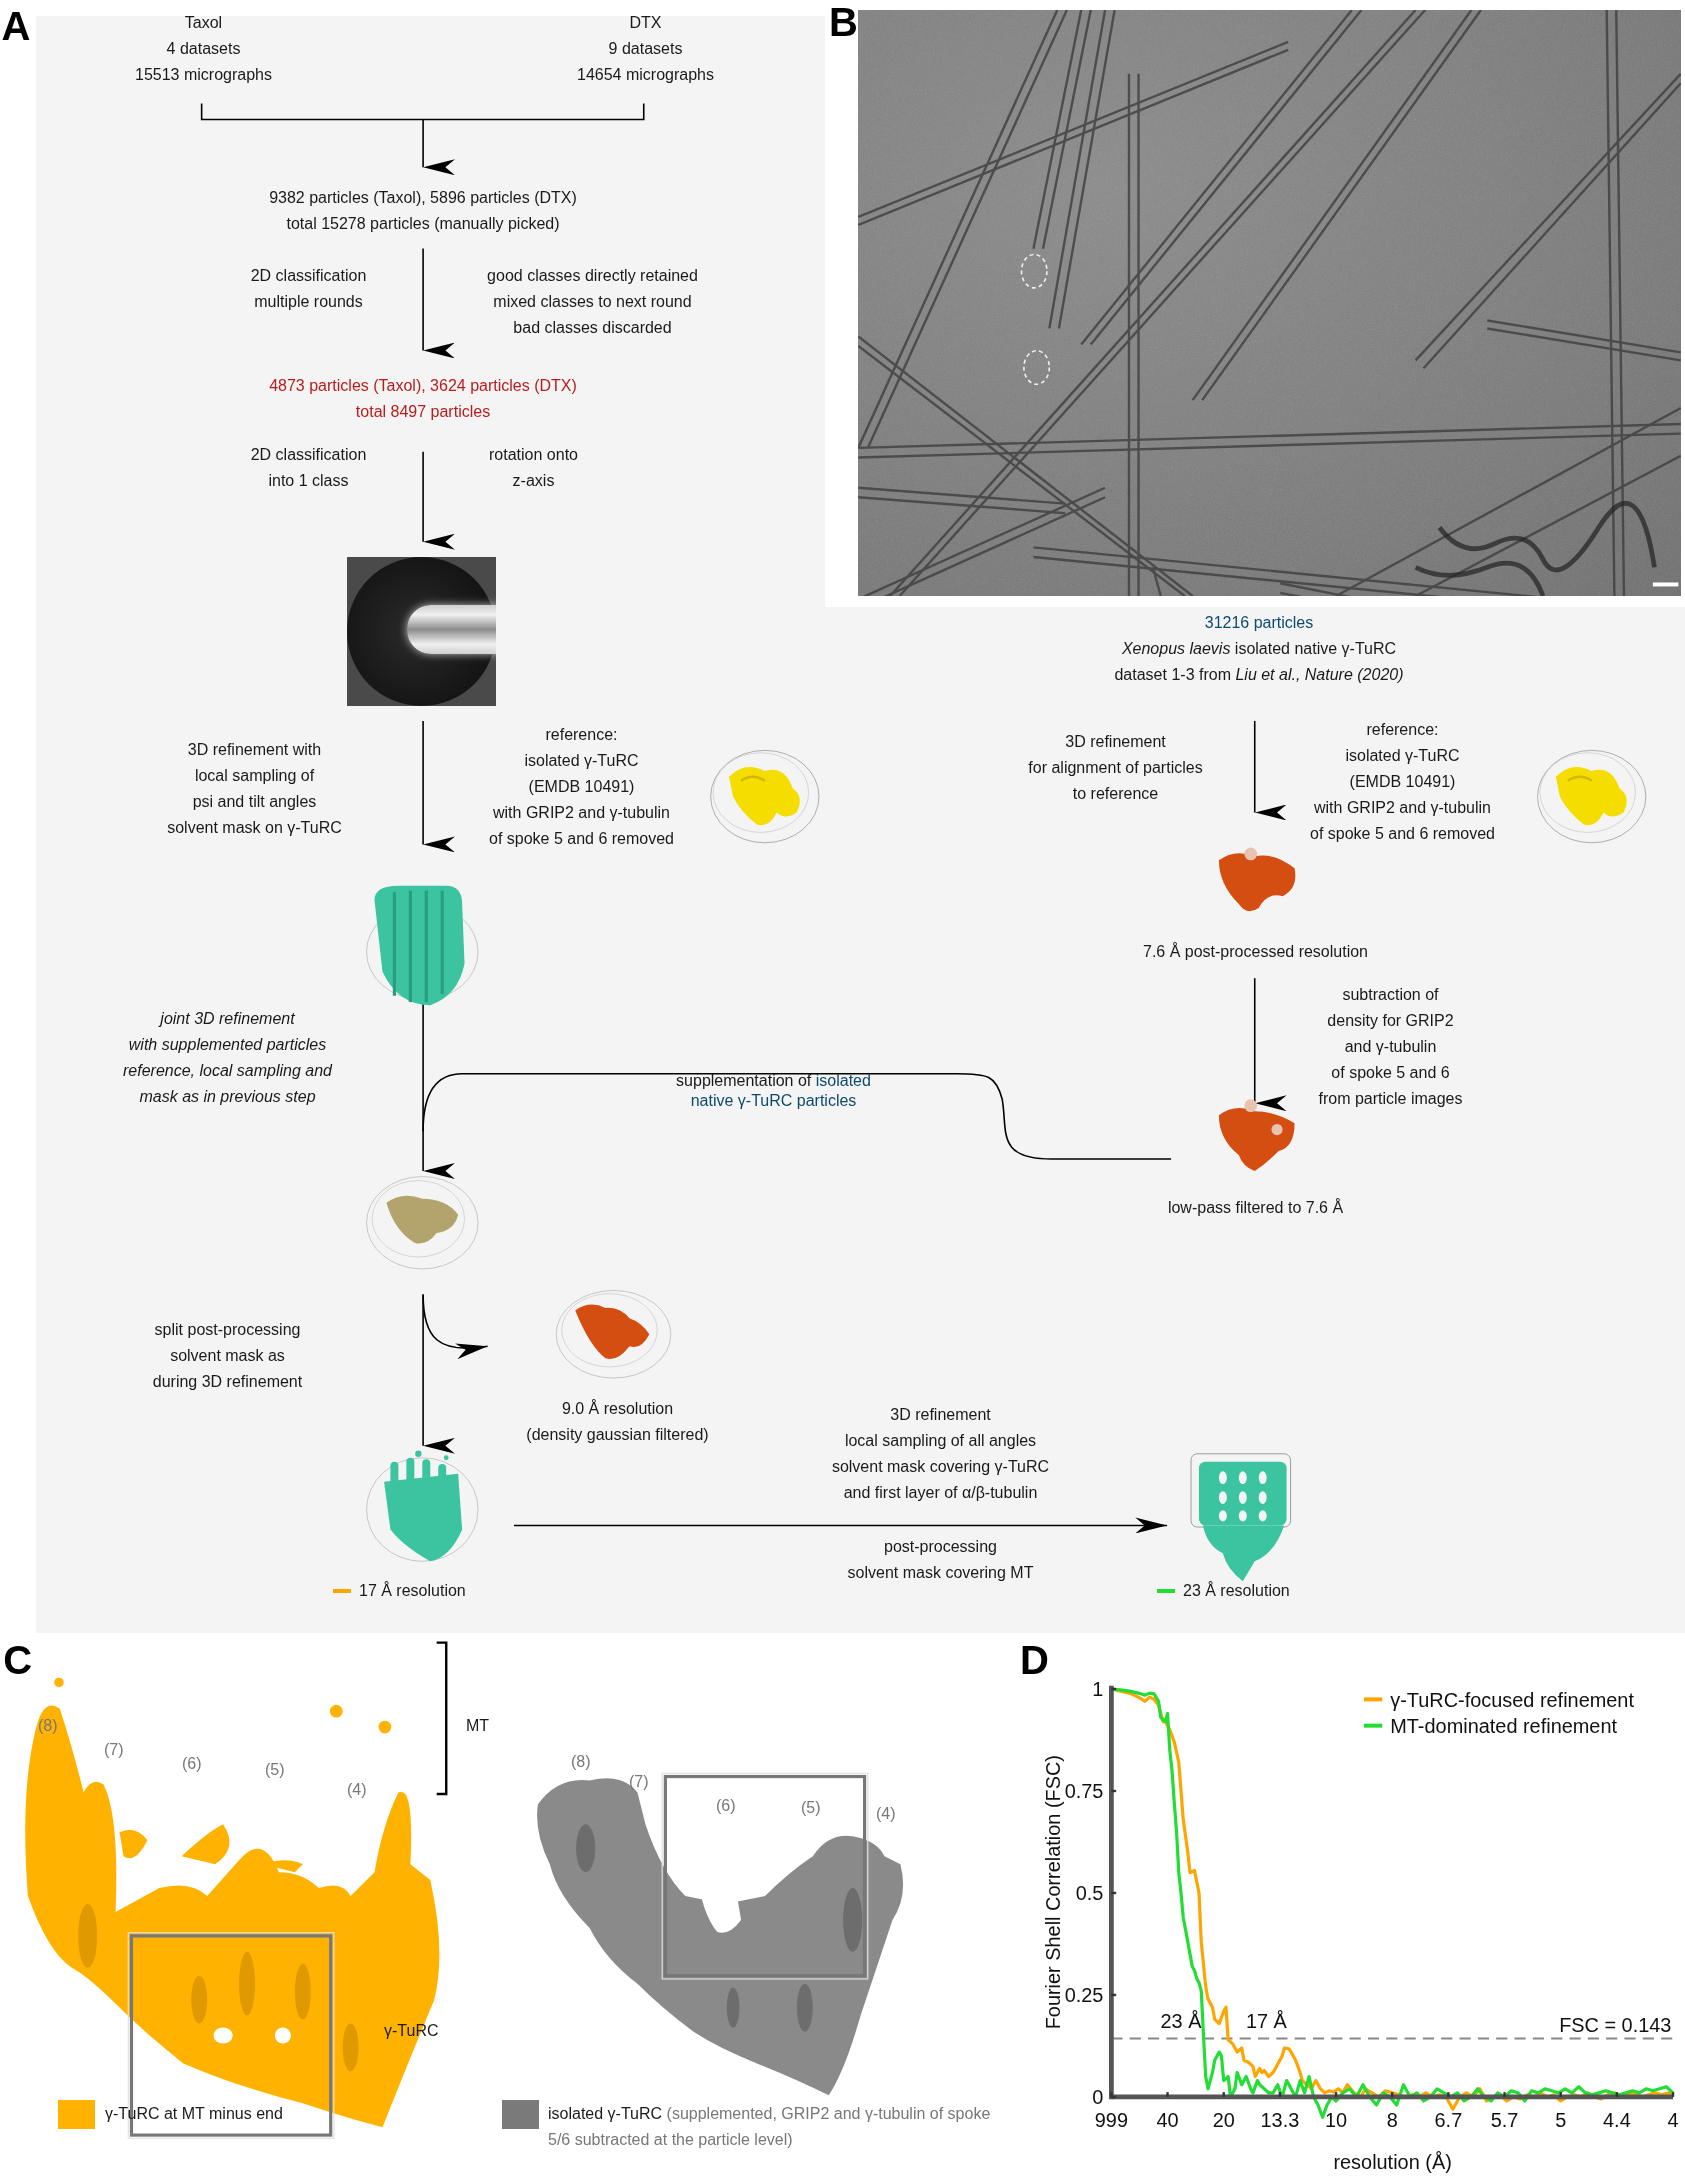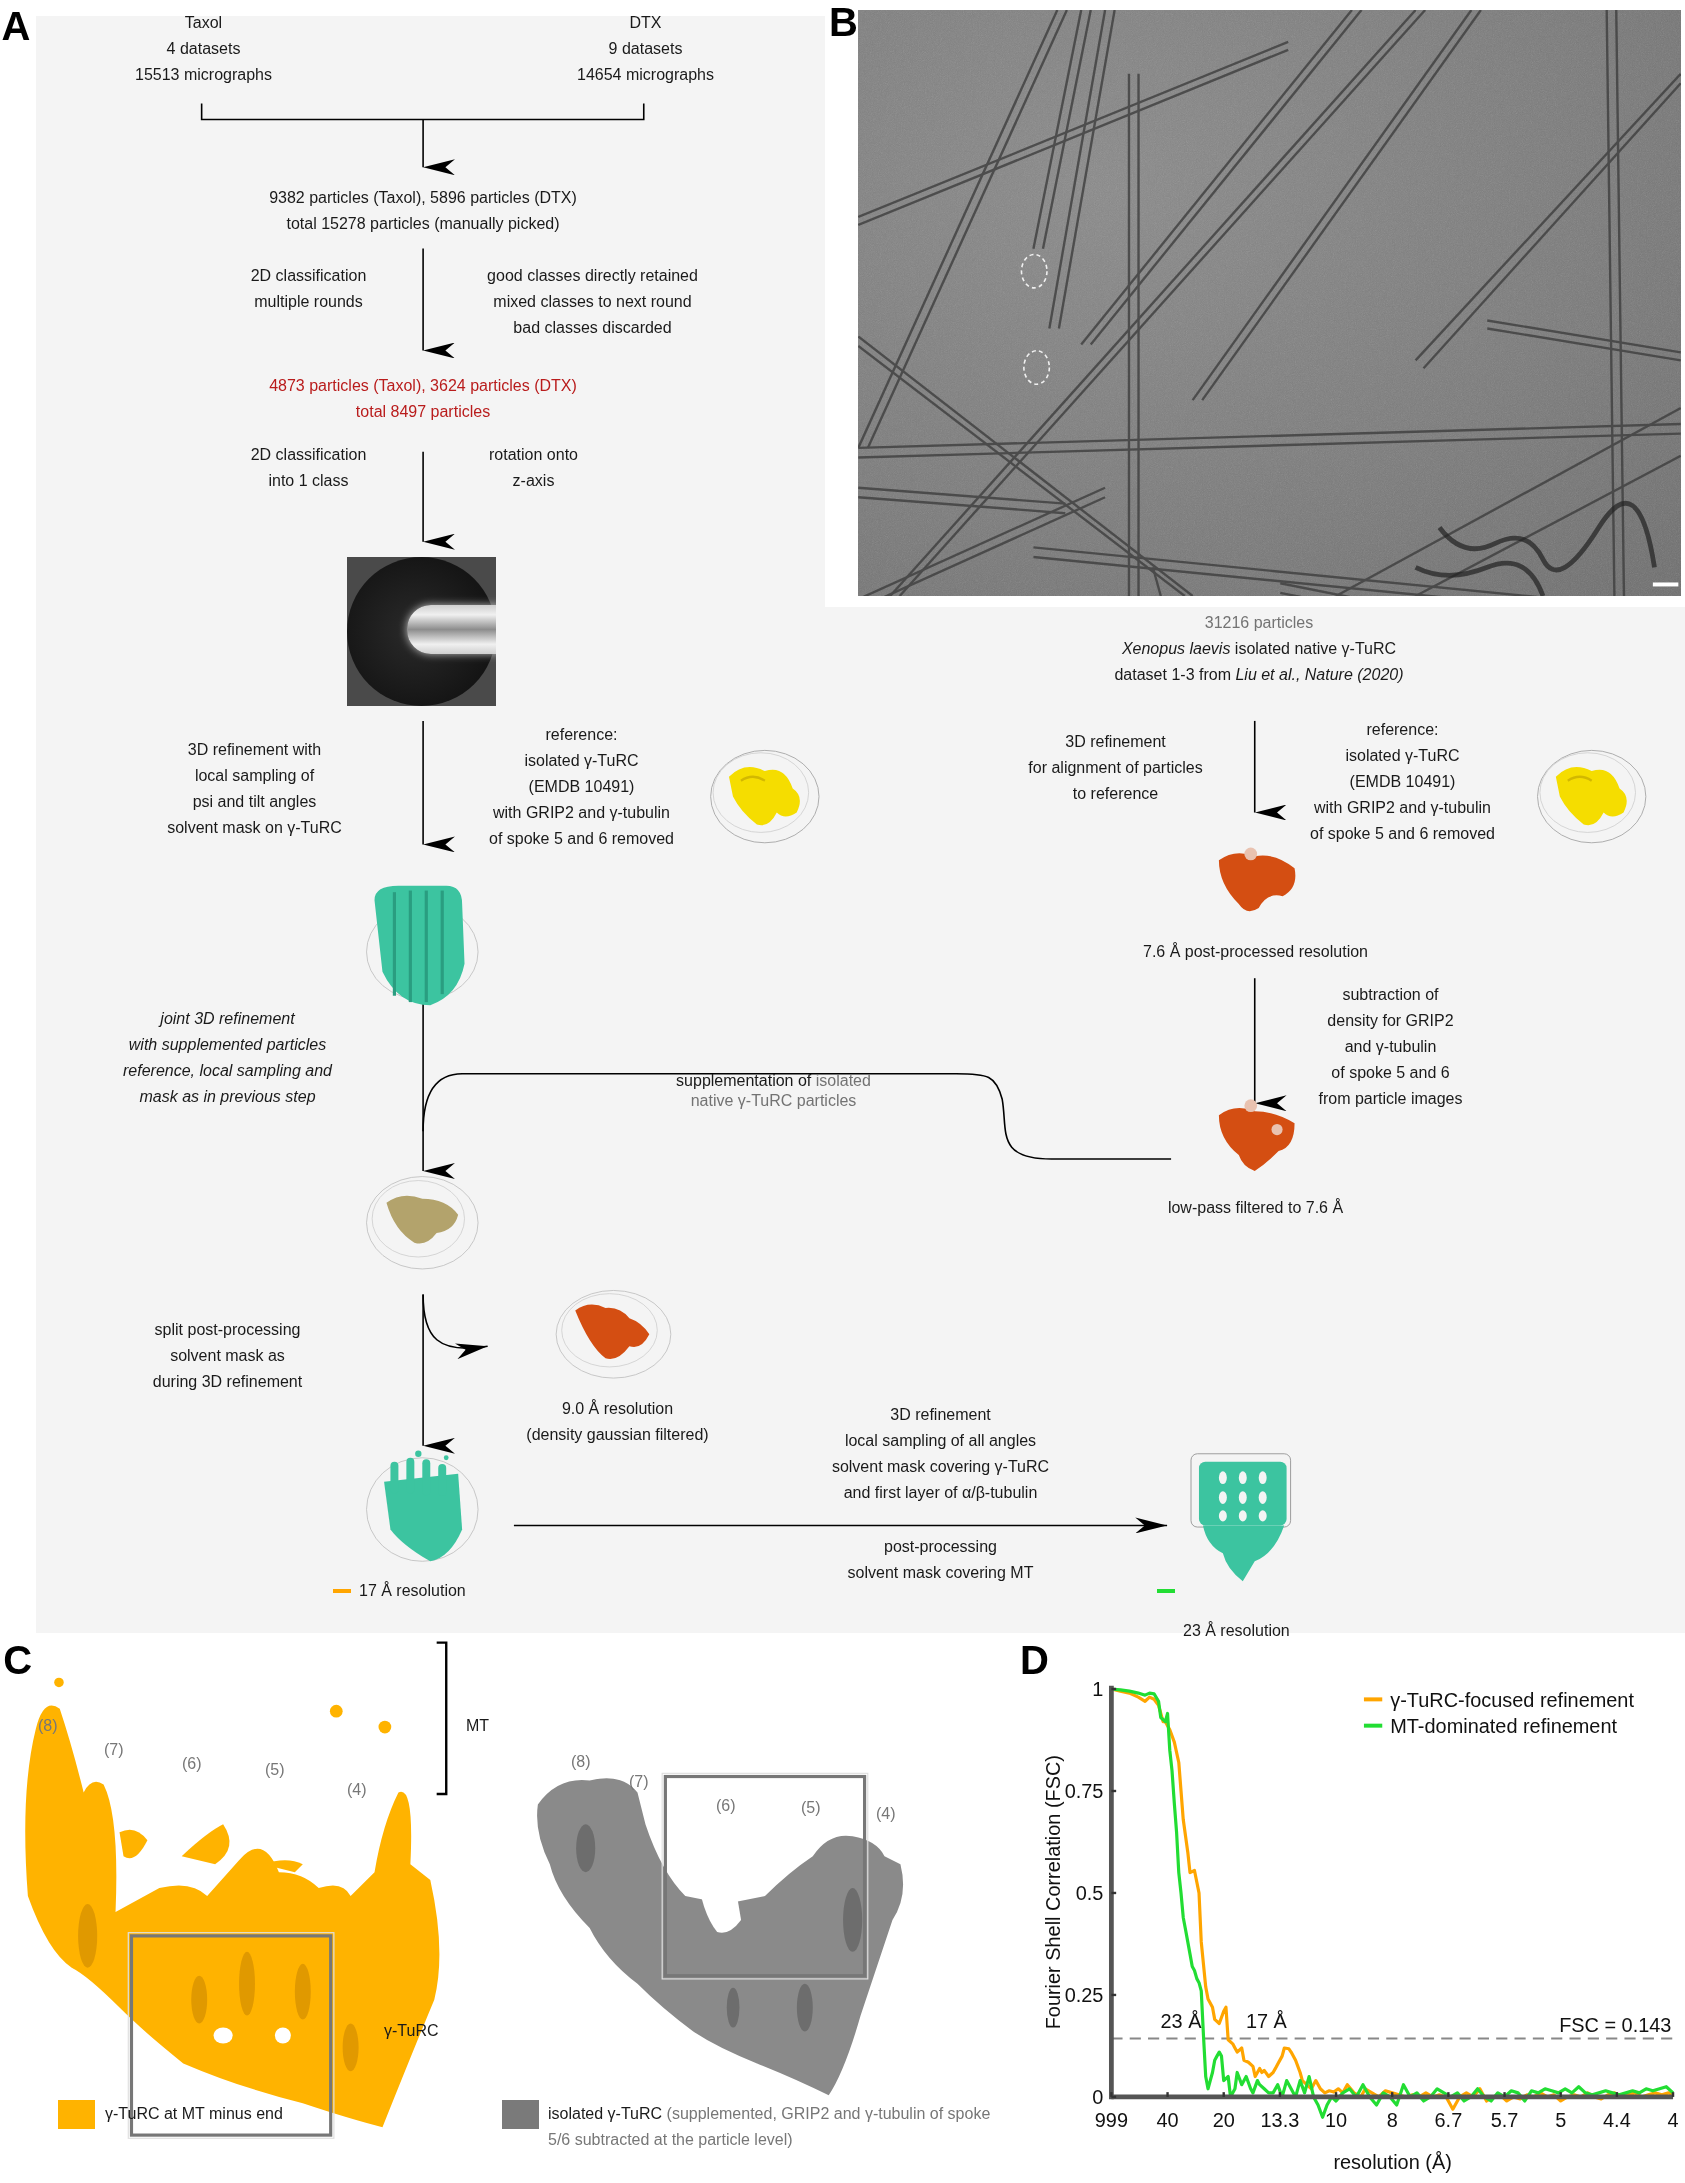--- a/index.html
+++ b/index.html
@@ -4,21 +4,21 @@
 <style>
   html, body { margin:0; padding:0; background:#ffffff; }
   body { width:1685px; height:2183px; position:relative; overflow:hidden;
          font-family:"Liberation Sans", sans-serif; color:#111; }
   .bg-a1 { position:absolute; left:36px; top:16px; width:789px; height:591px; background:#f4f4f4; }
   .bg-a2 { position:absolute; left:36px; top:607px; width:1649px; height:1026px; background:#f4f4f4; }
   .panel-letter { position:absolute; font-weight:bold; font-size:40px; line-height:40px; color:#000; }
   .t { position:absolute; font-size:16px; line-height:26px; text-align:center; white-space:nowrap; color:#1a1a1a; }
   .t .ln { display:block; }
   .teal { color:#b91c1c; }
-  .rust { color:#737373; }
+  .rust { color:#0c4a6e; }
   .gray-txt { color:#777; }
   .it { font-style:italic; }
   svg.overlay { position:absolute; left:0; top:0; }
   .micro { position:absolute; left:858px; top:9.6px; width:823px; height:586px; overflow:hidden;
            background: radial-gradient(ellipse at 30% 30%, #8a8a8a 0%, #7b7b7b 60%, #6e6e6e 100%); }
   .class2d { position:absolute; left:347px; top:557px; width:149px; height:149px; background:#4a4a4a; overflow:hidden; }
   .class2d .disk { position:absolute; left:0; top:0; width:149px; height:149px; border-radius:50%;
                    background: radial-gradient(circle at 45% 50%, #2a2a2a 0%, #151515 70%, #0d0d0d 100%); }
   .class2d .mt { position:absolute; left:60px; top:48px; width:96px; height:49px; border-radius:24px 0 0 24px;
                  background: linear-gradient(#cfcfcf, #f0f0f0 20%, #8d8d8d 50%, #f0f0f0 80%, #cfcfcf); box-shadow:0 0 8px #bbb; }
@@ -297,21 +297,21 @@
   <span class="ln">and first layer of α/β-tubulin</span>
 </div>
 <div class="t" style="left:789px;top:1534px;width:303px;">
   <span class="ln">post-processing</span>
   <span class="ln">solvent mask covering MT</span>
 </div>
 
 <div class="lg-line" style="left:333px;top:1589px;background:#ffa500;"></div>
 <div class="t" style="left:359px;top:1578px;text-align:left;">17 Å resolution</div>
 <div class="lg-line" style="left:1157px;top:1589px;background:#22dd33;"></div>
-<div class="t" style="left:1183px;top:1578px;text-align:right;margin-top:40px;">23 Å resolution</div>
+<div class="t" style="left:1183px;top:1578px;text-align:right;">23 Å resolution</div>
 
 <div class="t" style="left:1020px;top:610px;width:478px;">
   <span class="ln rust">31216 particles</span>
   <span class="ln"><span class="it">Xenopus laevis</span><span> isolated native γ-TuRC</span></span>
   <span class="ln"><span>dataset 1-3 from </span><span class="it">Liu et al., Nature (2020)</span></span>
 </div>
 
 <div class="t" style="left:996px;top:729px;width:239px;">
   <span class="ln">3D refinement</span>
   <span class="ln">for alignment of particles</span>

